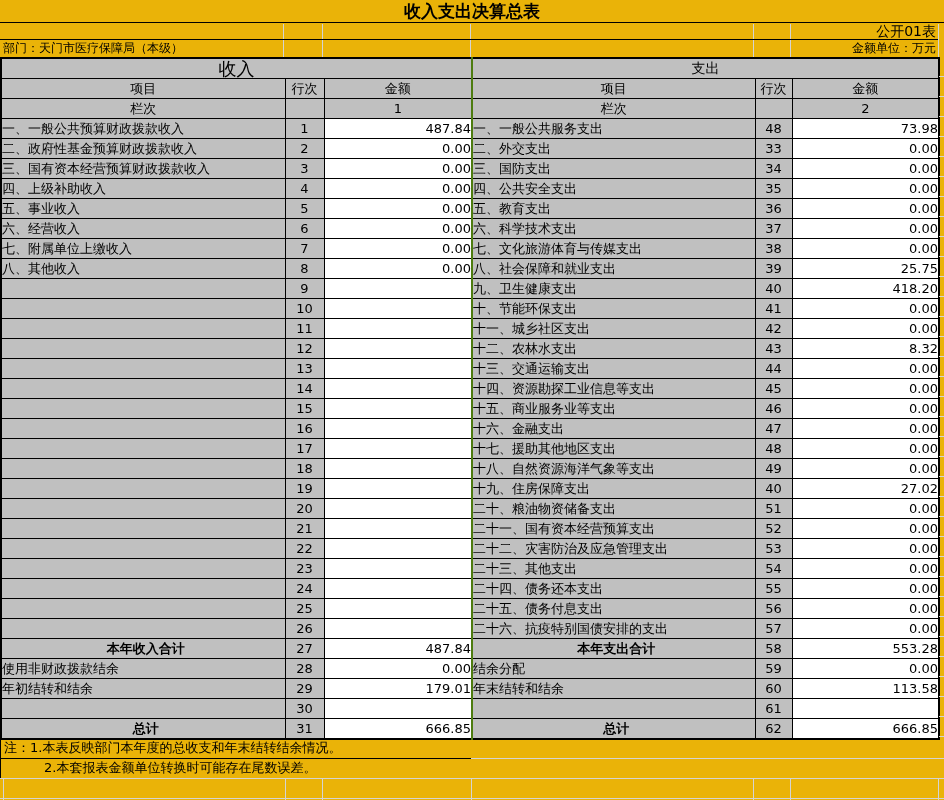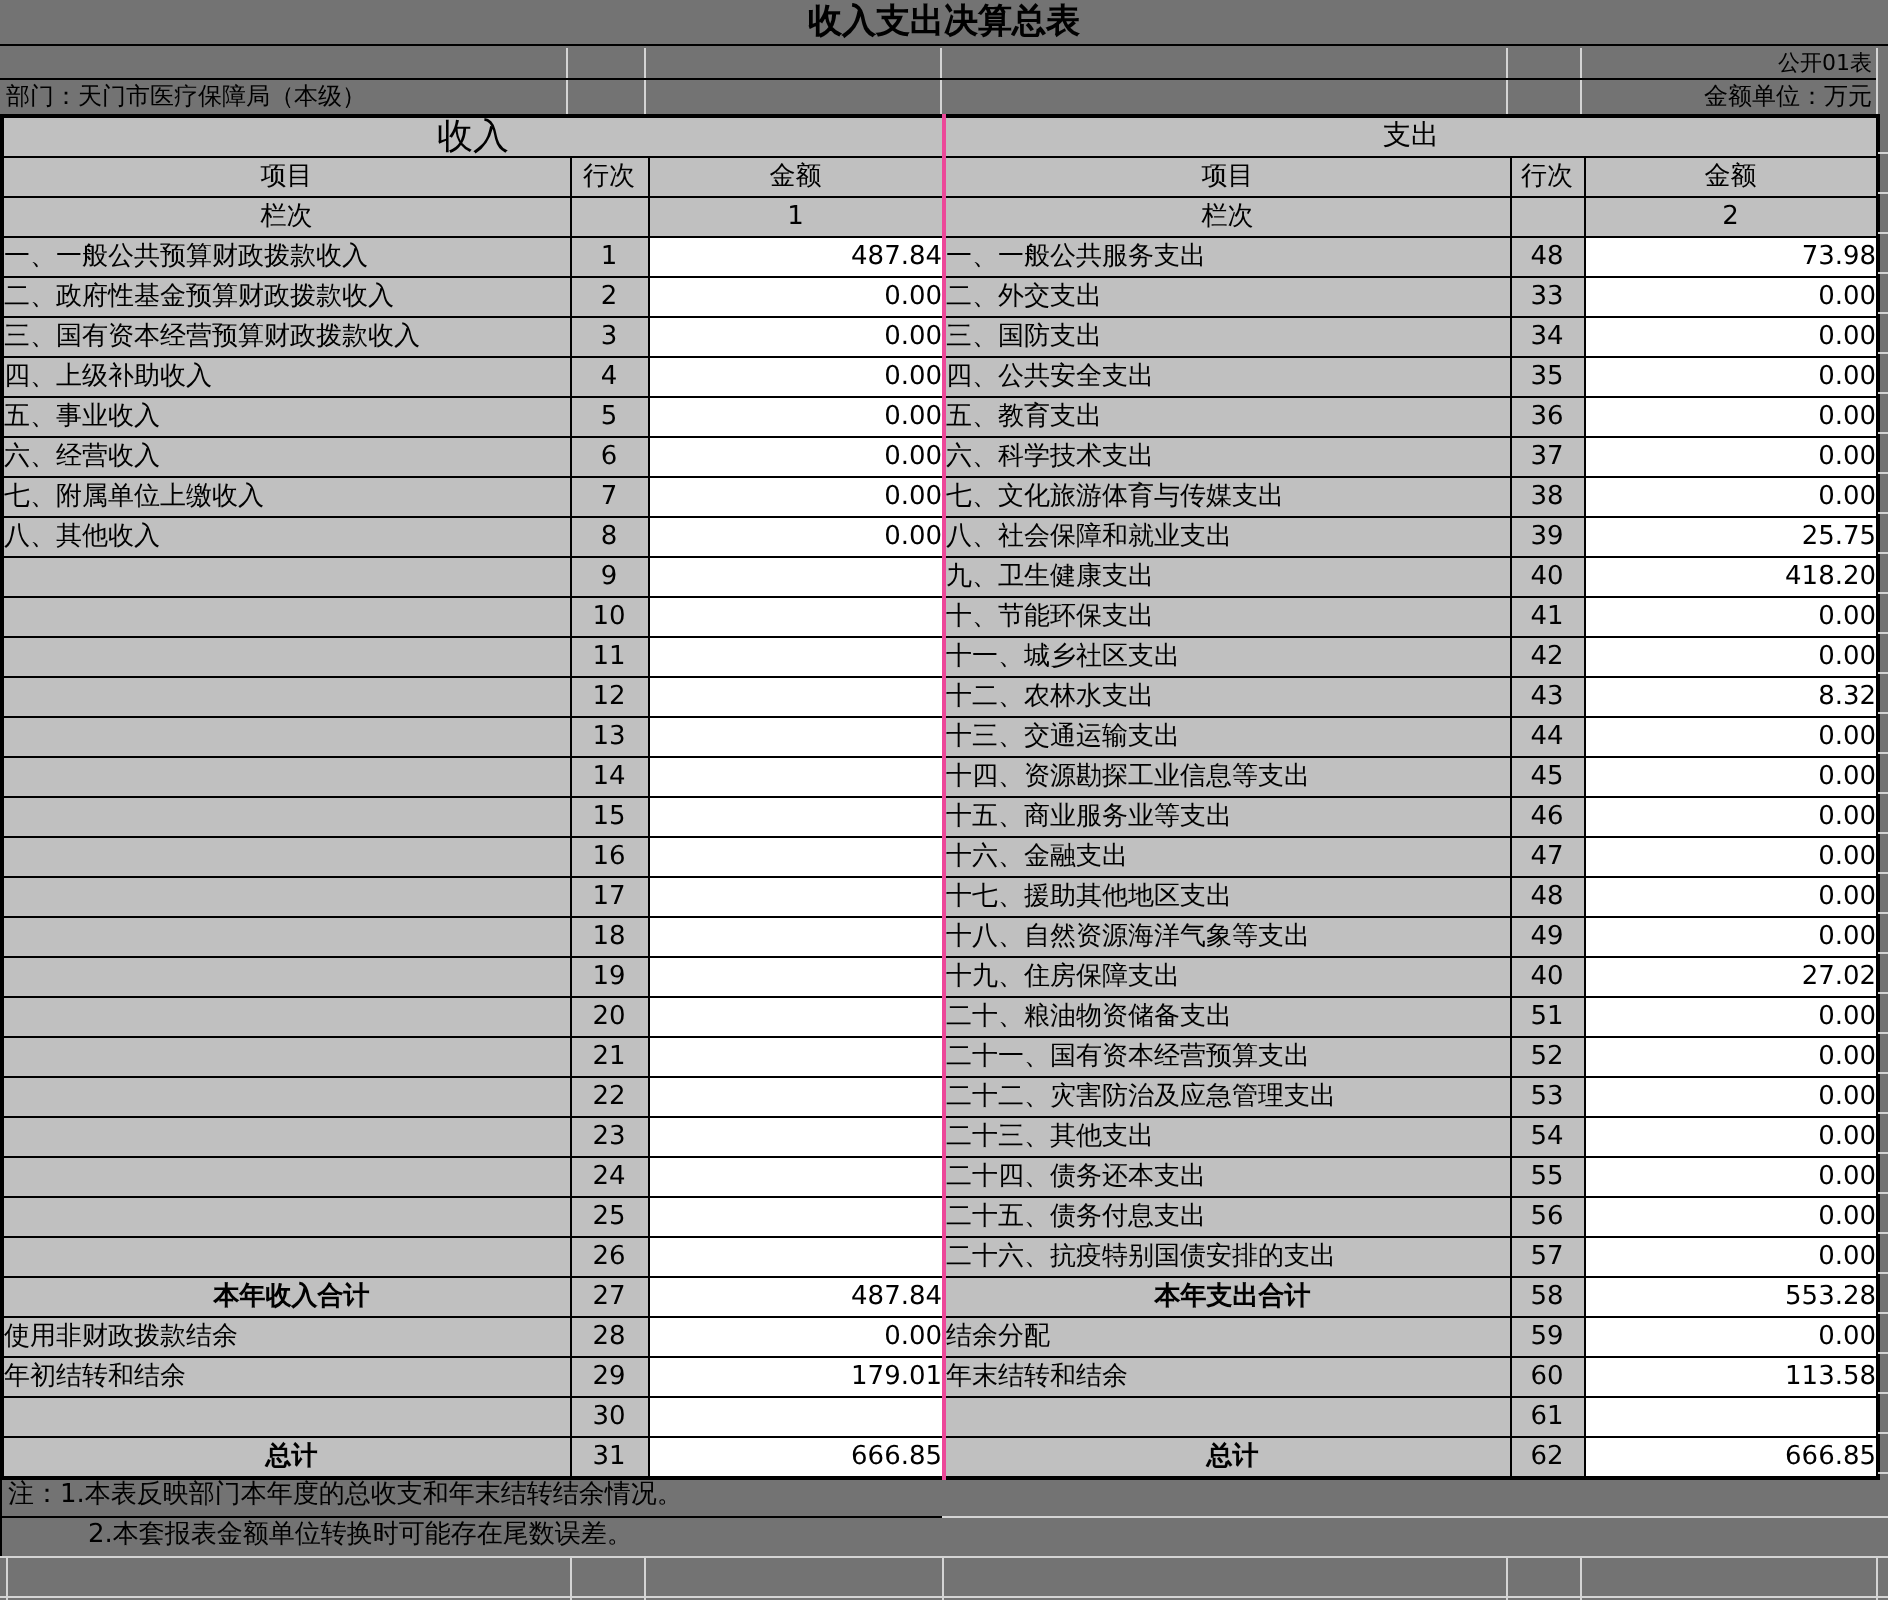--- a/index.html
+++ b/index.html
@@ -1,30 +1,30 @@
 <!DOCTYPE html>
 <html><head>
 <meta charset="utf-8">
 <style>
   html,body { margin:0; padding:0; background:#ffffff; }
   .page {
-    position:relative; width:944px; height:800px; background:#737373;
+    position:relative; width:944px; height:800px; background:#eab308;
     font-family:"DejaVu Sans","Liberation Sans",sans-serif;
     font-size:13px; color:#000; overflow:hidden;
   }
   
   .title {
     position:absolute; top:0; left:0; width:944px; height:23px;
     line-height:23px; text-align:center; font-size:17px; font-weight:bold;
     border-bottom:1px solid #000; box-sizing:border-box;
   }
   .meta1 {
     position:absolute; top:24px; left:0; width:938px; height:16px;
     line-height:15px; text-align:right; padding-right:2px; box-sizing:border-box;
-    border-bottom:1px solid #000; font-size:11px;
+    border-bottom:1px solid #000; font-size:14px;
   }
   .meta2 {
     position:absolute; top:41px; left:0; width:938px; height:16px;
     line-height:15px; font-size:12px;
   }
   .meta2 .dept { position:absolute; left:3px; top:0; }
   .meta2 .unit { position:absolute; right:2px; top:0;text-align:center; }
   
   .vline, .hline { position:absolute; background:#d4d4d4; }
   .vline { width:1px; }
@@ -38,21 +38,21 @@
   table.budget {
     position:absolute; top:57px; left:0; width:940px;
     border-collapse:collapse; table-layout:fixed;
     border:2px solid #000;
   }
   table.budget td {
     border:1px solid #000; height:19px; padding:0 0;
     line-height:19px; overflow:hidden; white-space:nowrap;
     background:#c0c0c0; font-size:13px; vertical-align:middle;
   }
-  table.budget td.div { border-left:2px solid #ec4899; }
+  table.budget td.div { border-left:2px solid #4d7c0f; }
   table.budget thead td { text-align:center; }
   td.item { text-align:left; padding-left:3px; }
   td.line { text-align:center; position:relative; }
   td.amt  { background:#ffffff !important; text-align:right; padding-right:3px; }
   tr.total-row td.item { text-align:center; font-weight:bold; padding-left:5px; }
   
   .tri { background-image:linear-gradient(135deg, #178017 5px, transparent 5px); }
   
   .note {
     position:absolute; left:0; width:835px; height:19px; line-height:18px;

